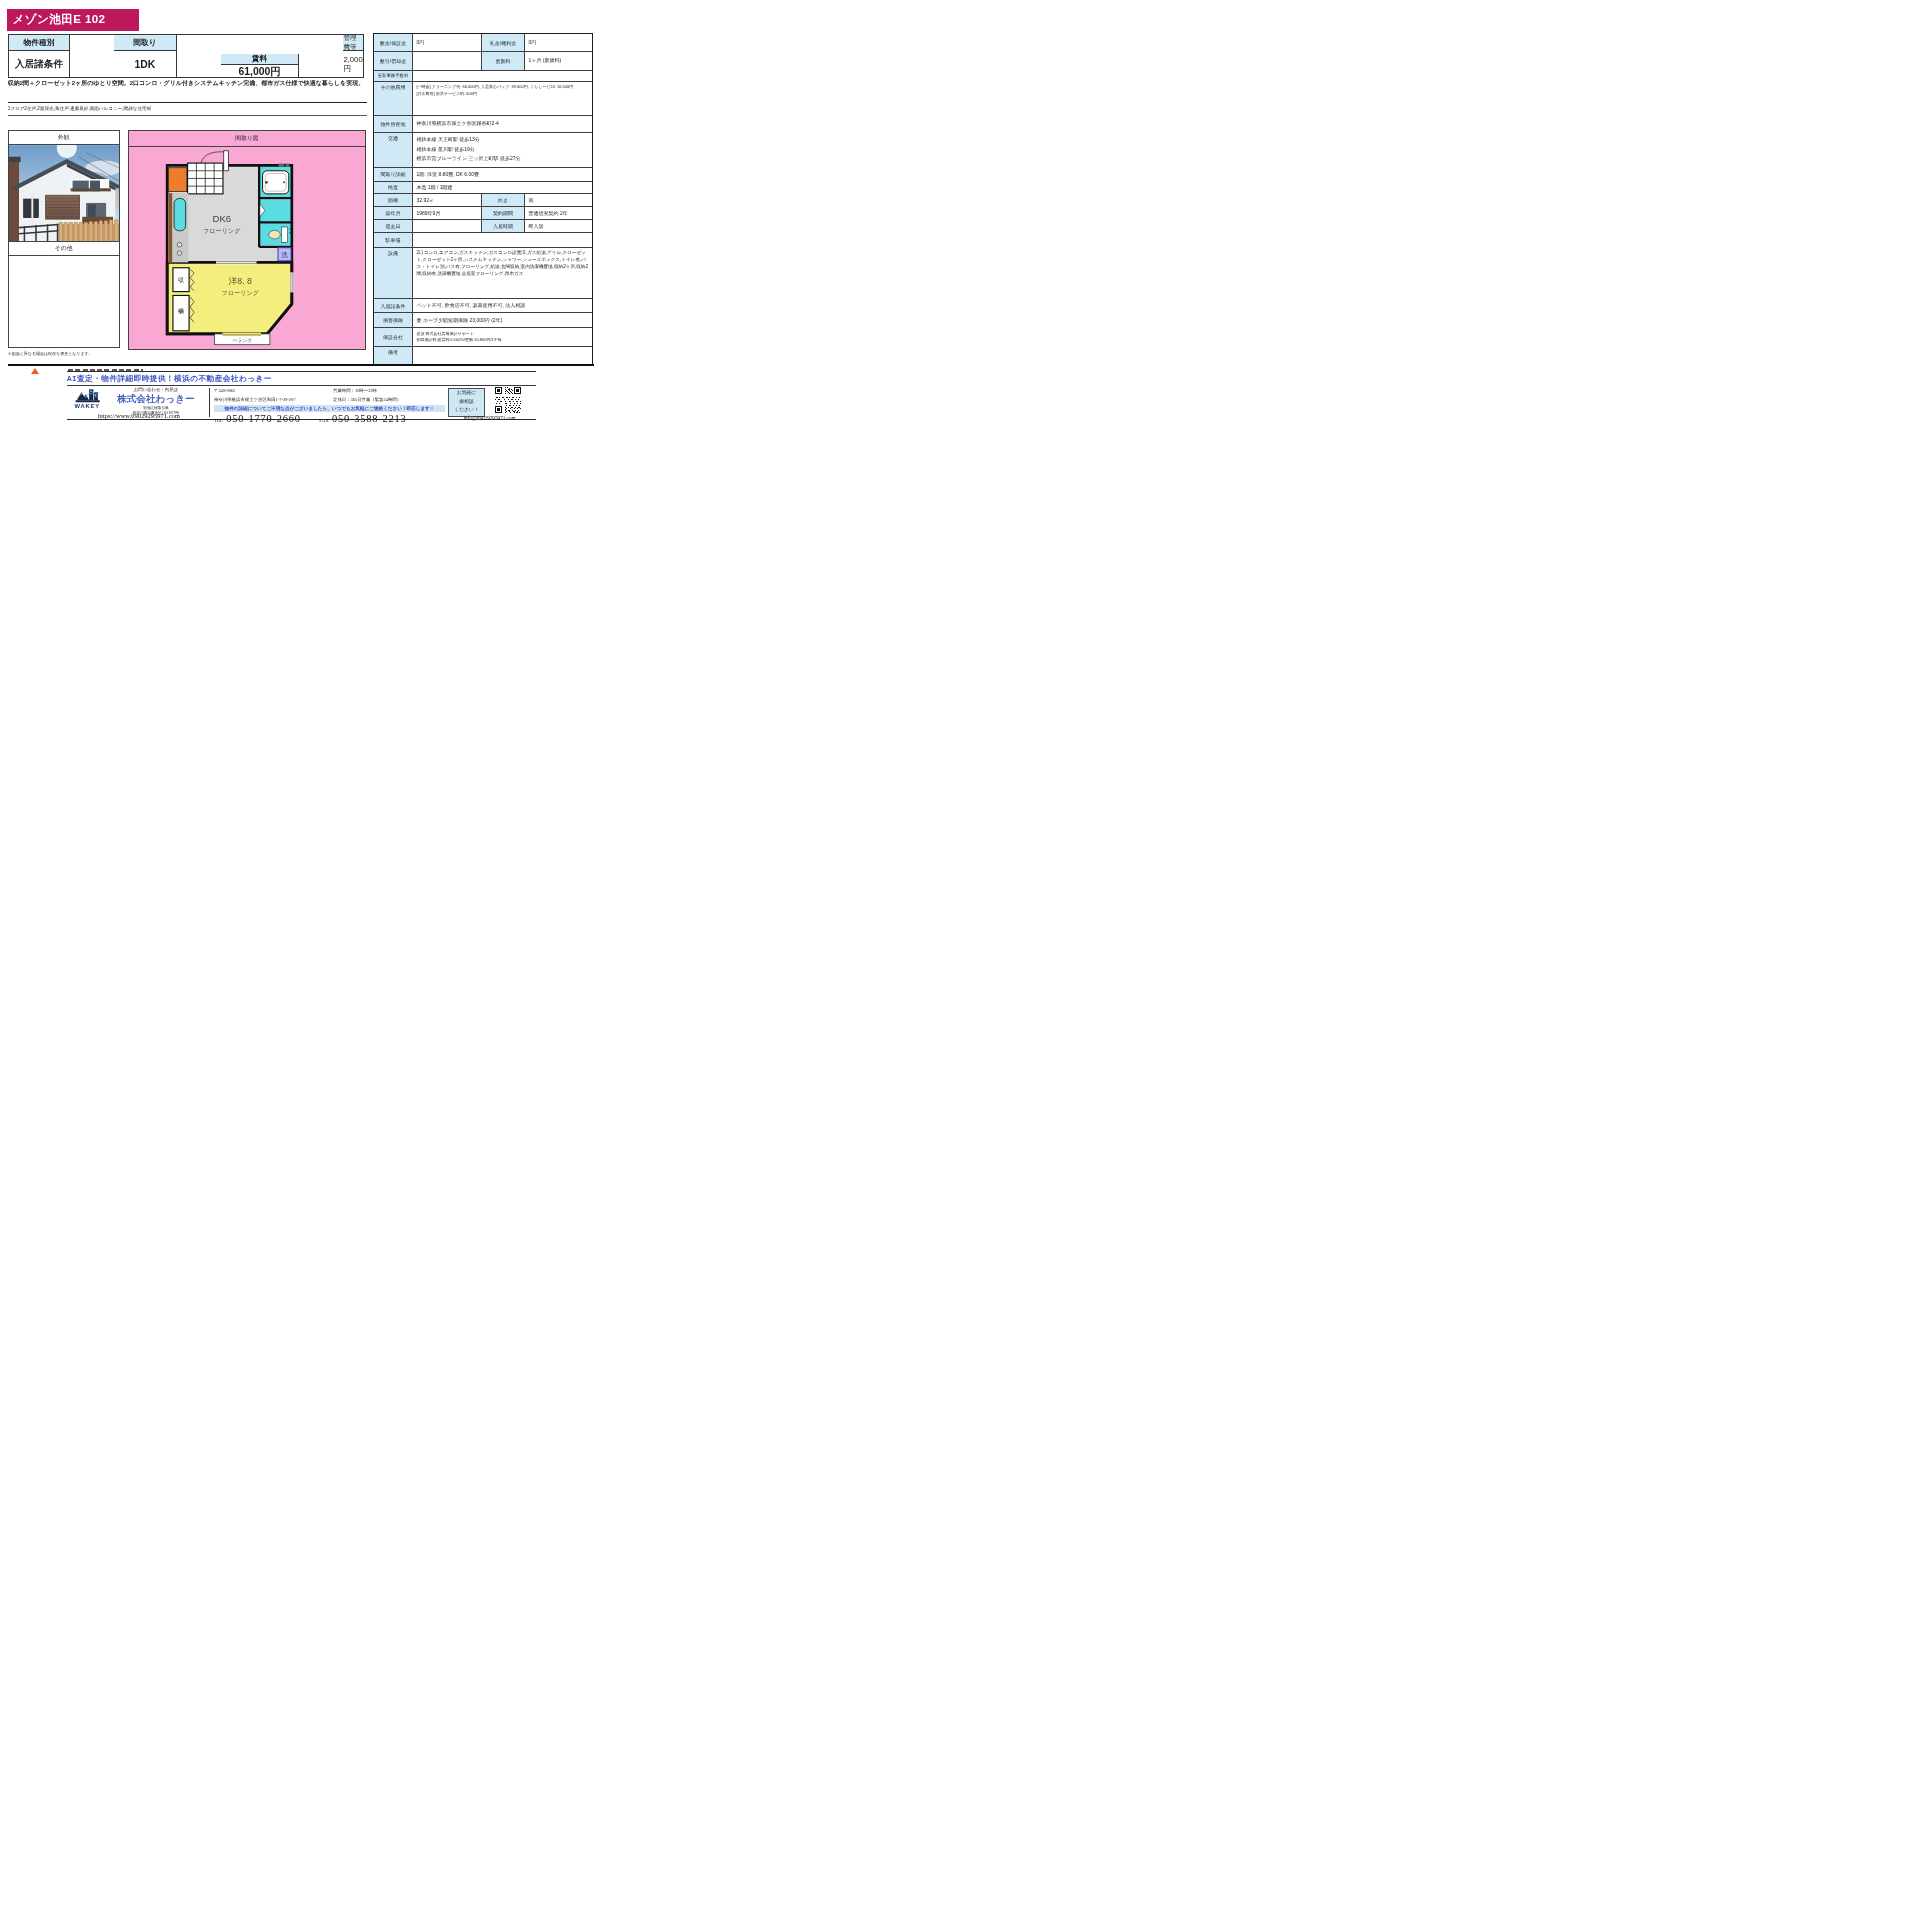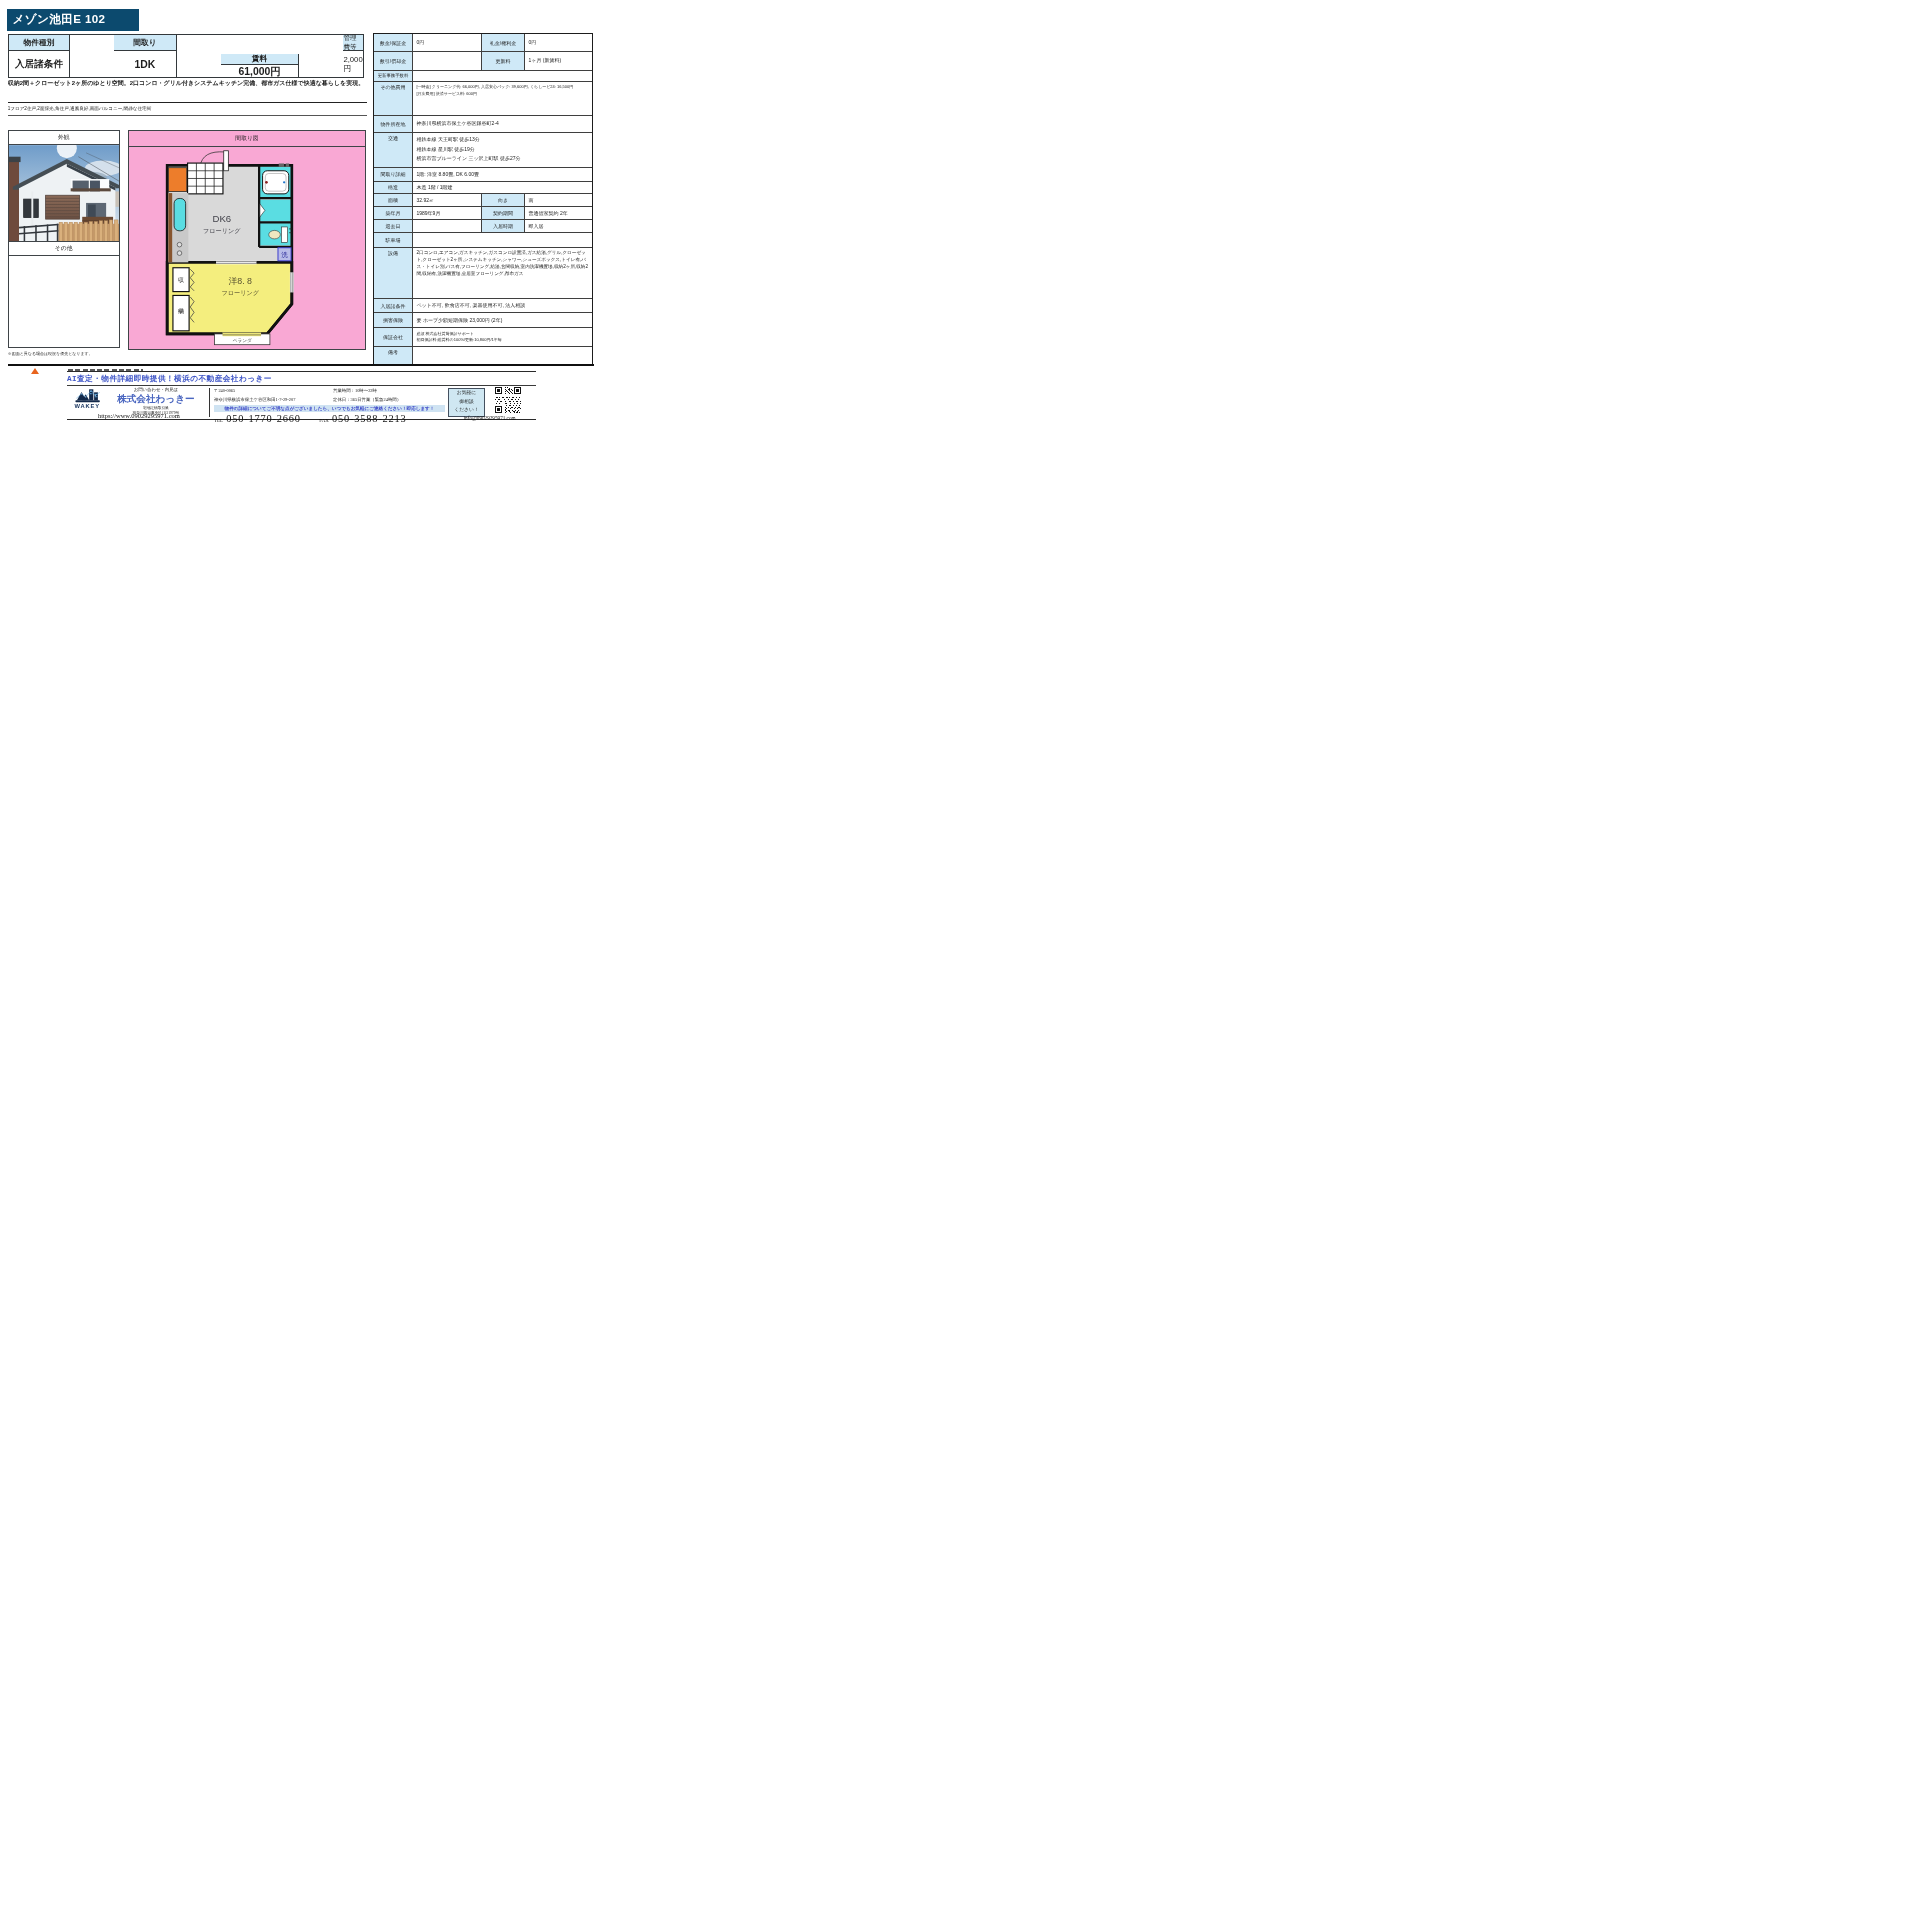--- a/index.html
+++ b/index.html
@@ -2,21 +2,21 @@
 <html style="font-size:6.2px"><head>
 <meta charset="utf-8">
 <style>
   html,body{margin:0;padding:0;background:#ffffff;}
   body{font-family:"Liberation Sans", sans-serif; color:#1c1c1c;}
   .page{position:relative;width:595px;height:424px;background:#fff;overflow:hidden;}
   .abs{position:absolute;}
   .preline{white-space:pre-line;}
 
   
-  .title-bar{left:7px;top:8.5px;width:132px;height:22px;background:#0c4a6e;color:#fff;
+  .title-bar{left:7px;top:8.5px;width:132px;height:22px;background:#be185d;color:#fff;
     display:flex;align-items:center;padding-left:5.4px;box-sizing:border-box;
     font-size:11.6px;font-weight:bold;letter-spacing:0.4px;}
 
   
   .summary{left:7.7px;top:34px;width:354px;height:42px;border:1px solid #33383b;display:flex;gap:44px;}
   .sum-col{display:flex;flex-direction:column;border-right:0.8px solid #33383b;}
   .sum-col:last-child{border-right:none;}
   .sum-head{height:15.4px;background:#cfe9f7;border-bottom:0.8px solid #33383b;
     display:flex;align-items:center;justify-content:center;font-size:7.7px;font-weight:bold;}
   .sum-val{flex:1;display:flex;align-items:center;justify-content:center;font-size:9.6px;font-weight:bold;}

